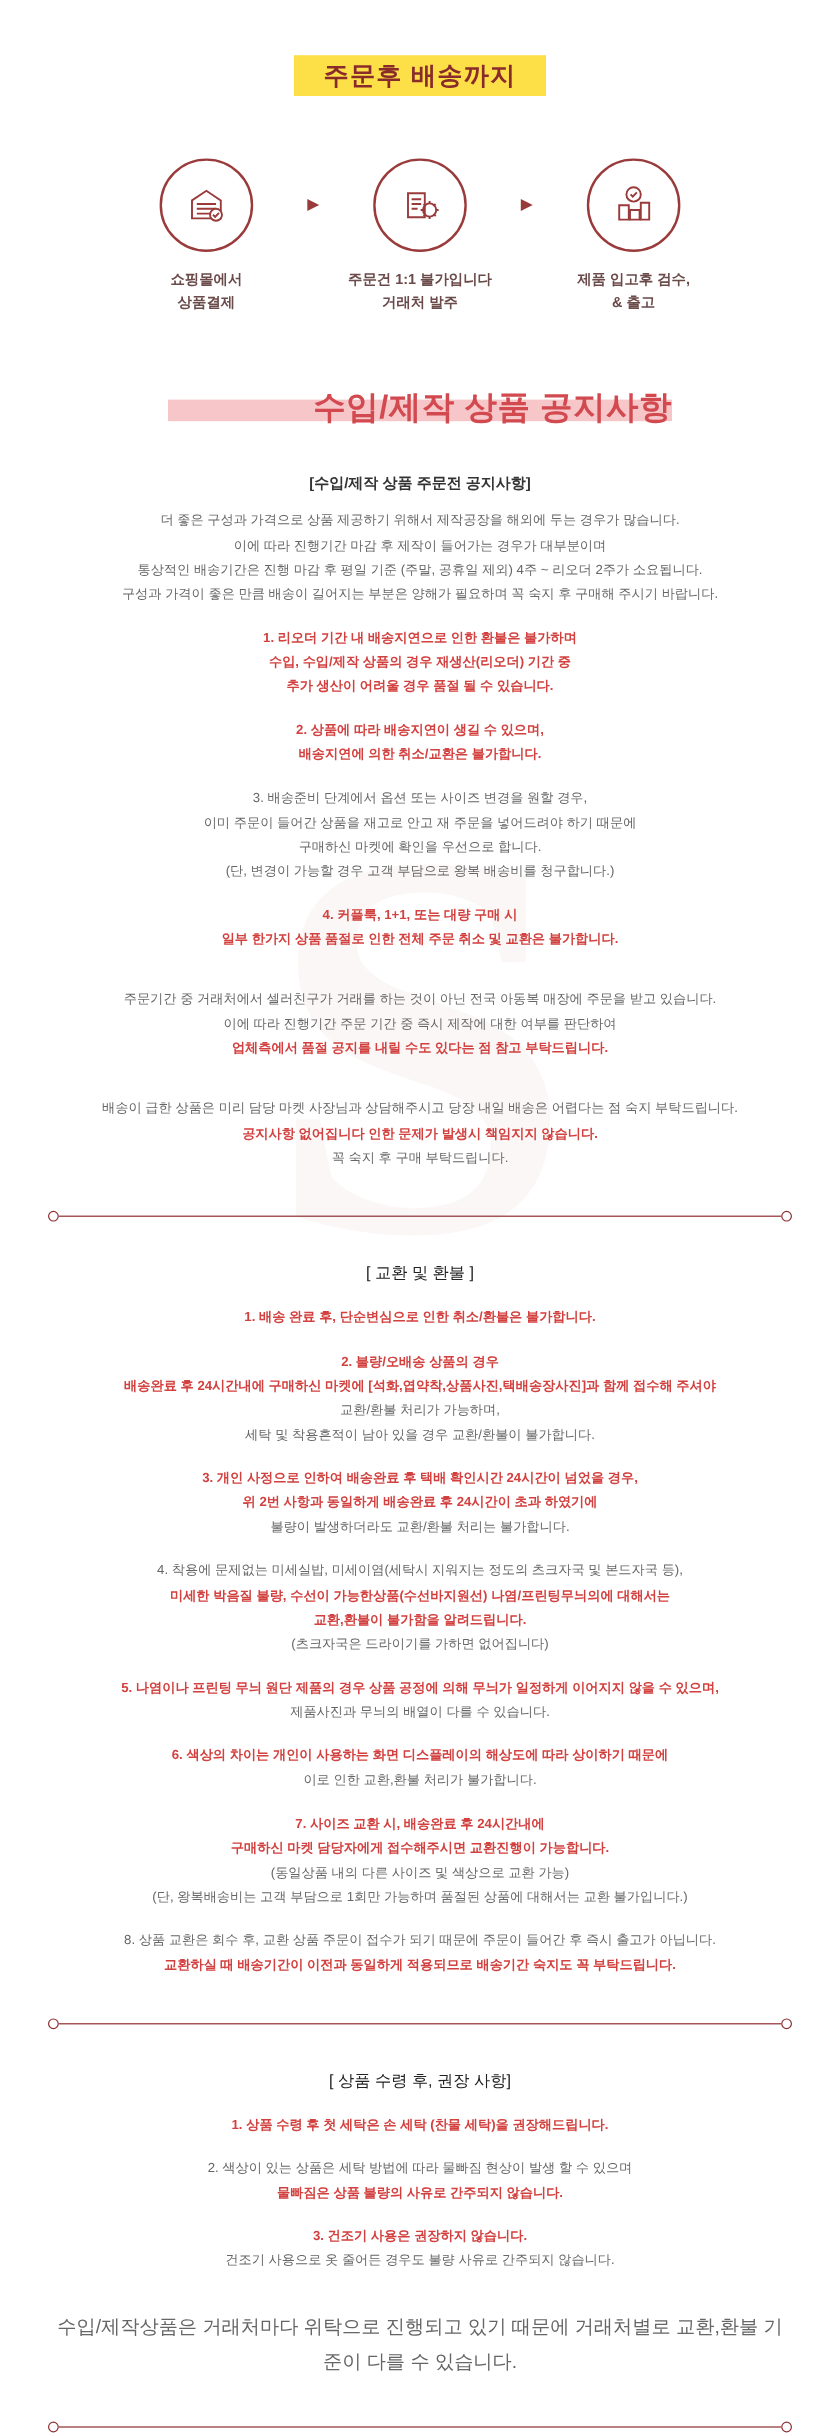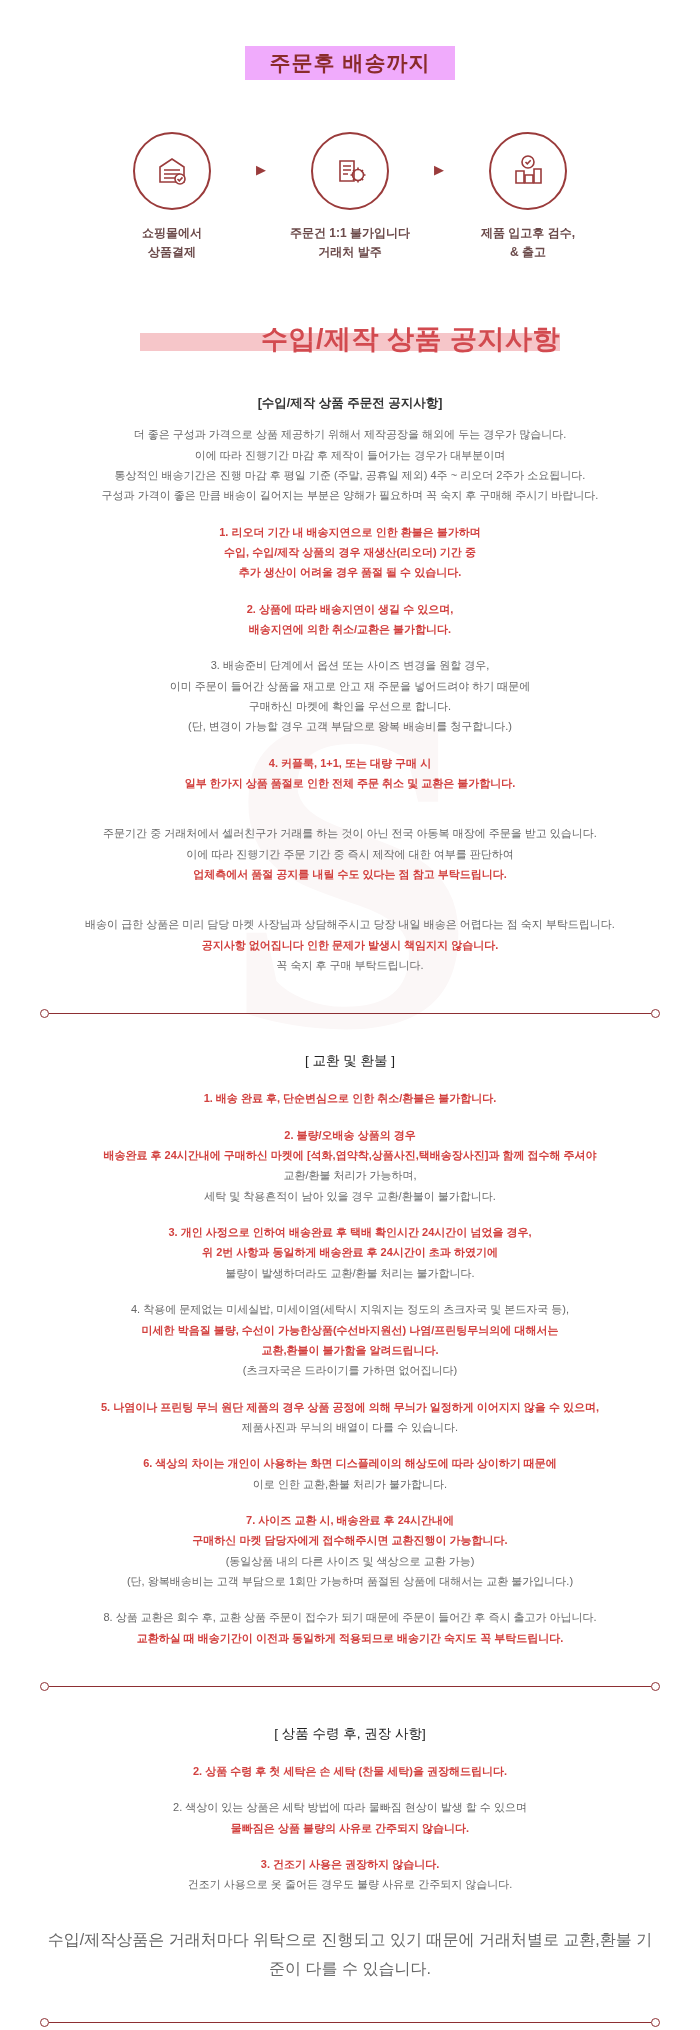--- a/index.html
+++ b/index.html
@@ -31,21 +31,21 @@
     z-index:0;
     user-select:none;
   }
   .content{position:relative;z-index:1;}
 
   
   .top-banner{
     margin:46px auto 0;
     width:210px;
     height:34px;
-    background:#f0abfc;
+    background:#fde047;
     display:flex;
     align-items:center;
     justify-content:center;
   }
   .top-banner-text{
     font-size:21px;
     font-weight:bold;
     color:#8a2b2b;
     letter-spacing:1px;
   }
@@ -332,21 +332,21 @@
     <div class="divider">
       <span class="dot"></span>
       <span class="rule"></span>
       <span class="dot"></span>
     </div>
 
     <div class="block">
       <div class="sec-title">[ 상품 수령 후, 권장 사항]</div>
       <div id="care-items">
           <div class="item">
-            <p class="line red">2. 상품 수령 후 첫 세탁은 손 세탁 (찬물 세탁)을 권장해드립니다.</p>
+            <p class="line red">1. 상품 수령 후 첫 세탁은 손 세탁 (찬물 세탁)을 권장해드립니다.</p>
           </div>
           <div class="item">
             <p class="line">2. 색상이 있는 상품은 세탁 방법에 따라 물빠짐 현상이 발생 할 수 있으며</p>
             <p class="line red">물빠짐은 상품 불량의 사유로 간주되지 않습니다.</p>
           </div>
           <div class="item">
             <p class="line red">3. 건조기 사용은 권장하지 않습니다.</p>
             <p class="line">건조기 사용으로 옷 줄어든 경우도 불량 사유로 간주되지 않습니다.</p>
           </div>
         </div>

